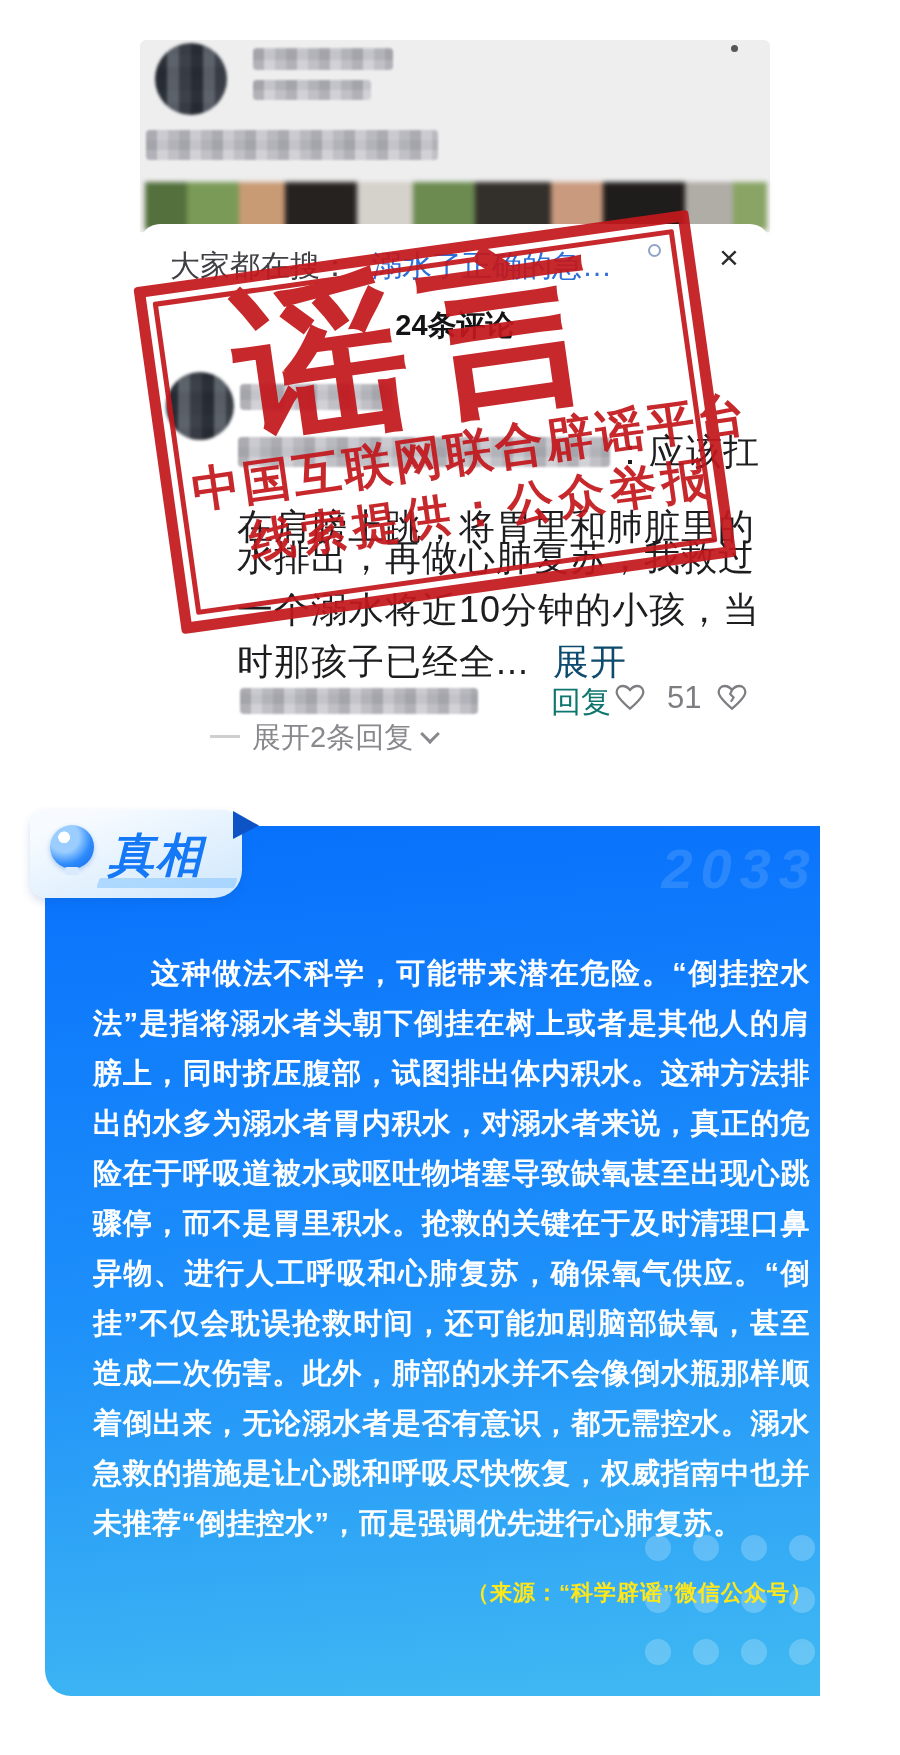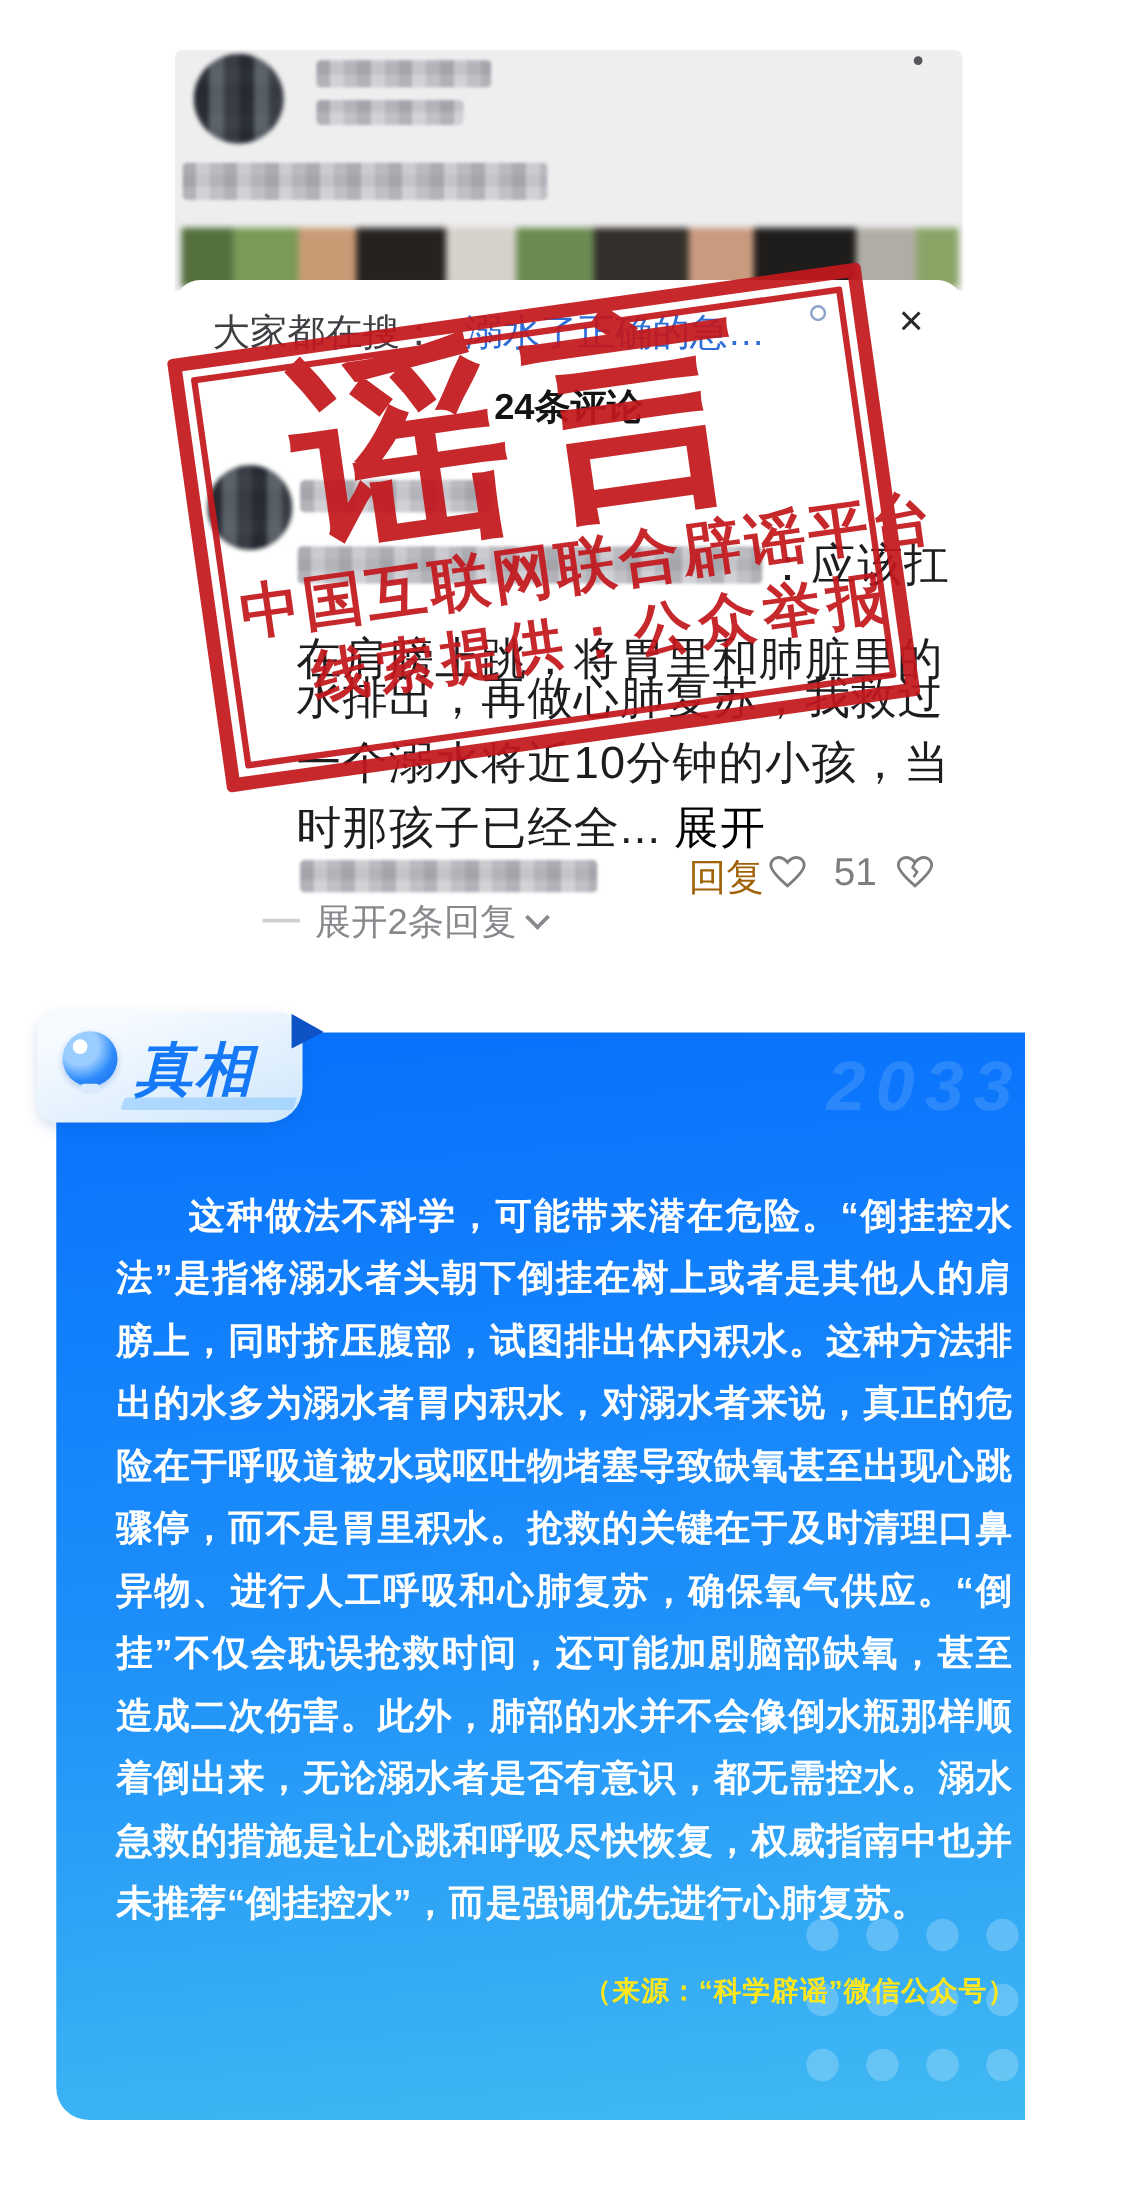--- a/index.html
+++ b/index.html
@@ -38,23 +38,23 @@
 
   .c-avatar{left:166px;top:372px;width:68px;height:68px;border-radius:50%;}
   .c-name{left:240px;top:384px;width:152px;height:26px;}
   .cmt-line{font-size:36px;line-height:1;color:#1d1d20;letter-spacing:1px;white-space:nowrap;}
   .l1-wrap{left:238px;top:434px;display:flex;align-items:center;}
   .l1-blur{width:372px;height:30px;margin-right:2px;}
   .line2{left:237px;top:512px;font-family:Liberation Mono, monospace;}
   .line3{left:237px;top:540px;}
   .line4{left:237px;top:592px;}
   .line5{left:237px;top:644px;}
-  .expand-link{color:#000000;margin-left:10px;cursor:pointer;}
+  .expand-link{color:#0c4a6e;margin-left:24px;cursor:pointer;}
   .m-blur{left:240px;top:688px;width:238px;height:26px;}
-  .reply-btn{left:551px;top:682px;font-size:30px;color:#a16207;cursor:pointer;}
+  .reply-btn{left:551px;top:682px;font-size:30px;color:#0f766e;cursor:pointer;}
   .like-wrap{left:614px;top:680px;display:flex;align-items:center;gap:21px;color:#7d7d82;font-size:31px;cursor:pointer;}
   .dislike-wrap{left:716px;top:682px;cursor:pointer;}
   .dash{left:210px;top:735px;width:30px;height:3px;background:#cfcfd2;}
   .exp-replies{left:252px;top:718px;font-size:29px;color:#88888d;cursor:pointer;display:flex;align-items:center;gap:10px;}
   .chev{display:inline-block;width:11px;height:11px;border-right:3px solid #88888d;border-bottom:3px solid #88888d;transform:rotate(45deg);margin-top:-8px;}
 
   
   .stamp{left:155px;top:247px;width:560px;height:350px;transform:rotate(-8deg);opacity:.93;z-index:6;}
   .stamp-outer{position:absolute;inset:0;border:11px solid #c2181d;border-radius:4px;}
   .stamp-inner{position:absolute;inset:17px;border:5px solid #c2181d;border-radius:2px;}

